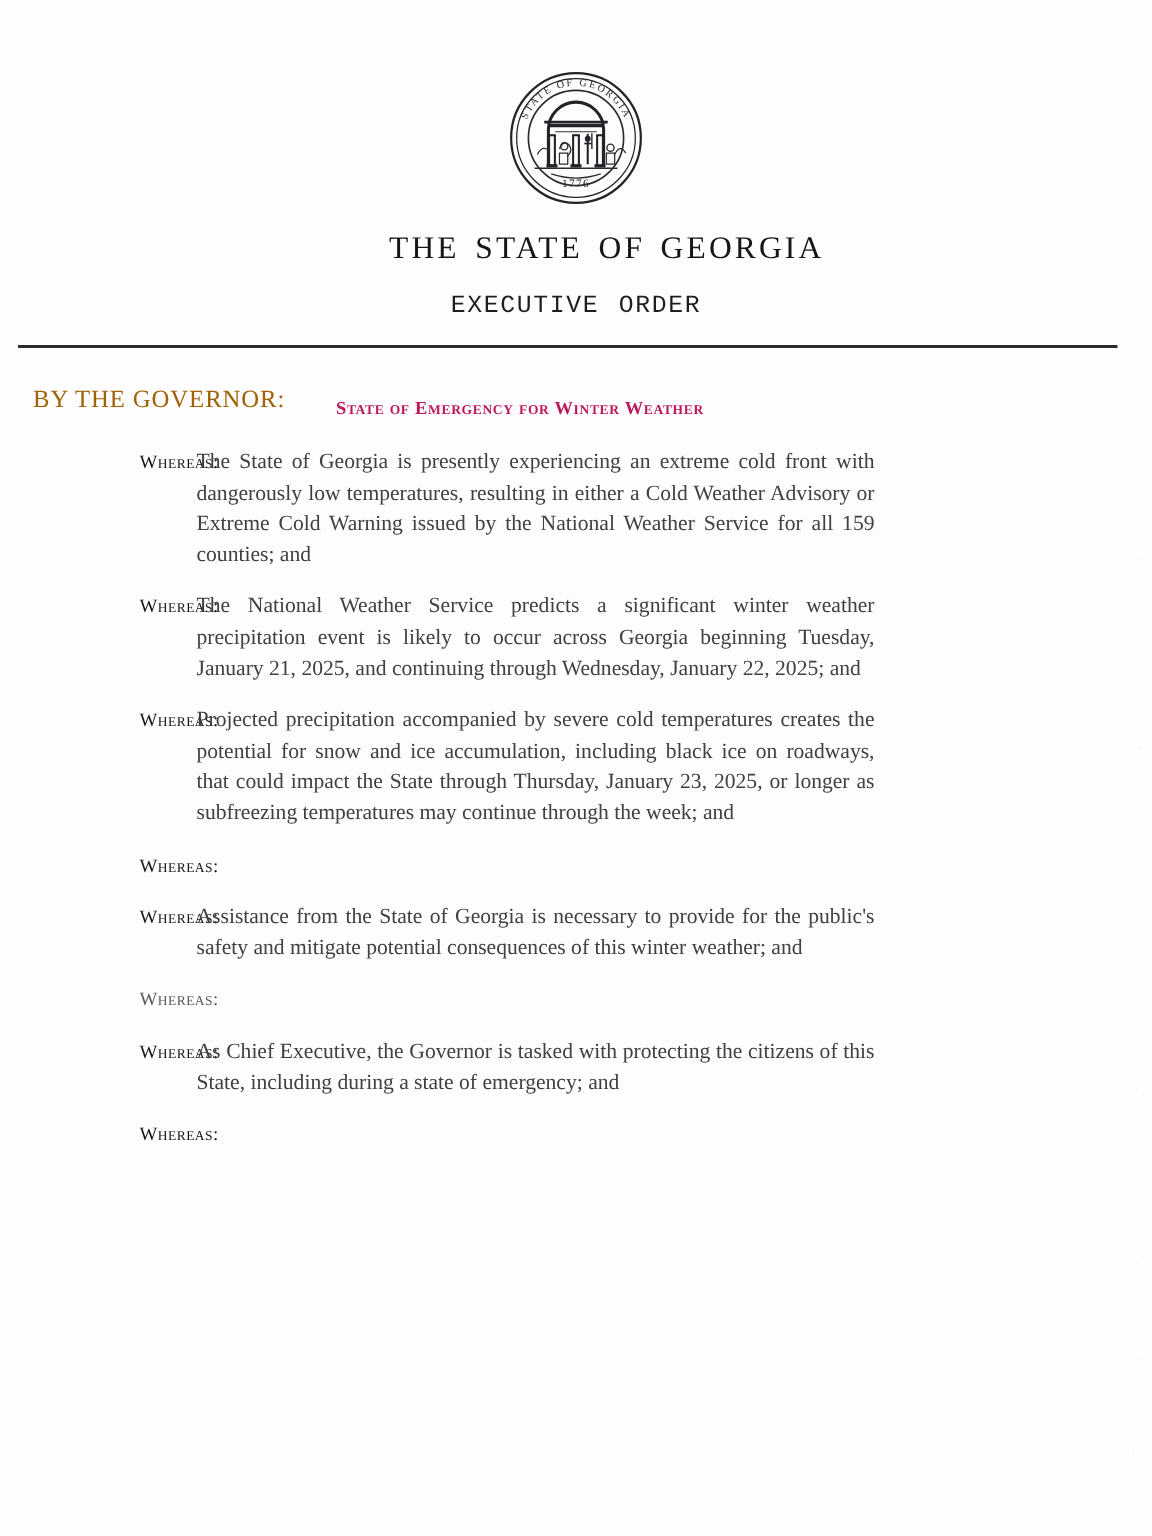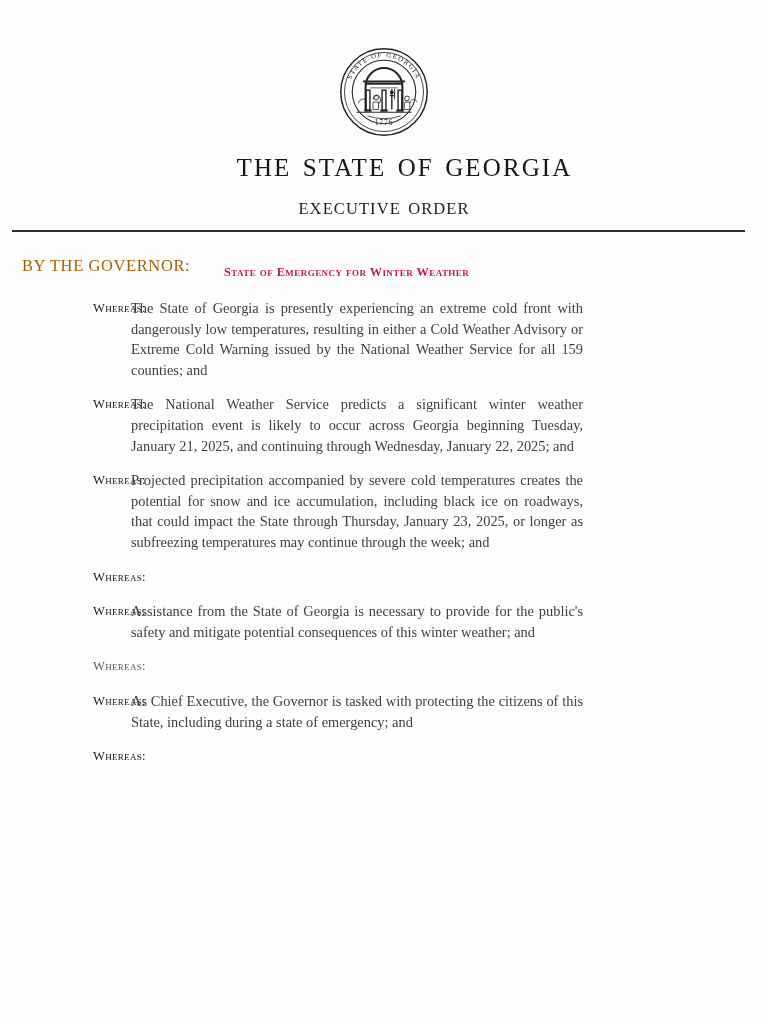--- a/index.html
+++ b/index.html
@@ -34,36 +34,37 @@
   .seal-wrap {
     display: flex;
     justify-content: center;
     align-items: center;
     height: 96px;
   }
   .seal-wrap svg { display: block; }
 
   .doc-title {
     margin-top: 14px;
-    font-size: 25px;
+    font-size: 21px;
     letter-spacing: 2.1px;
     font-weight: 400;
     color: #15151a;
     line-height: 1.1;
     word-spacing: 3px;
     margin-left: 41px;
   }
 
   .doc-subtitle {
     margin-top: 17px;
     font-size: 16.5px;
     letter-spacing: 1.1px;
     font-weight: 400;
     color: #1d1d22;
     word-spacing: 2px;
+    font-family: Liberation Mono, monospace;
   }
 
   .rule {
     position: absolute;
     left: 12px;
     top: 230px;
     width: 733px;
     height: 2px;
     background: #2c2c31;
   }

